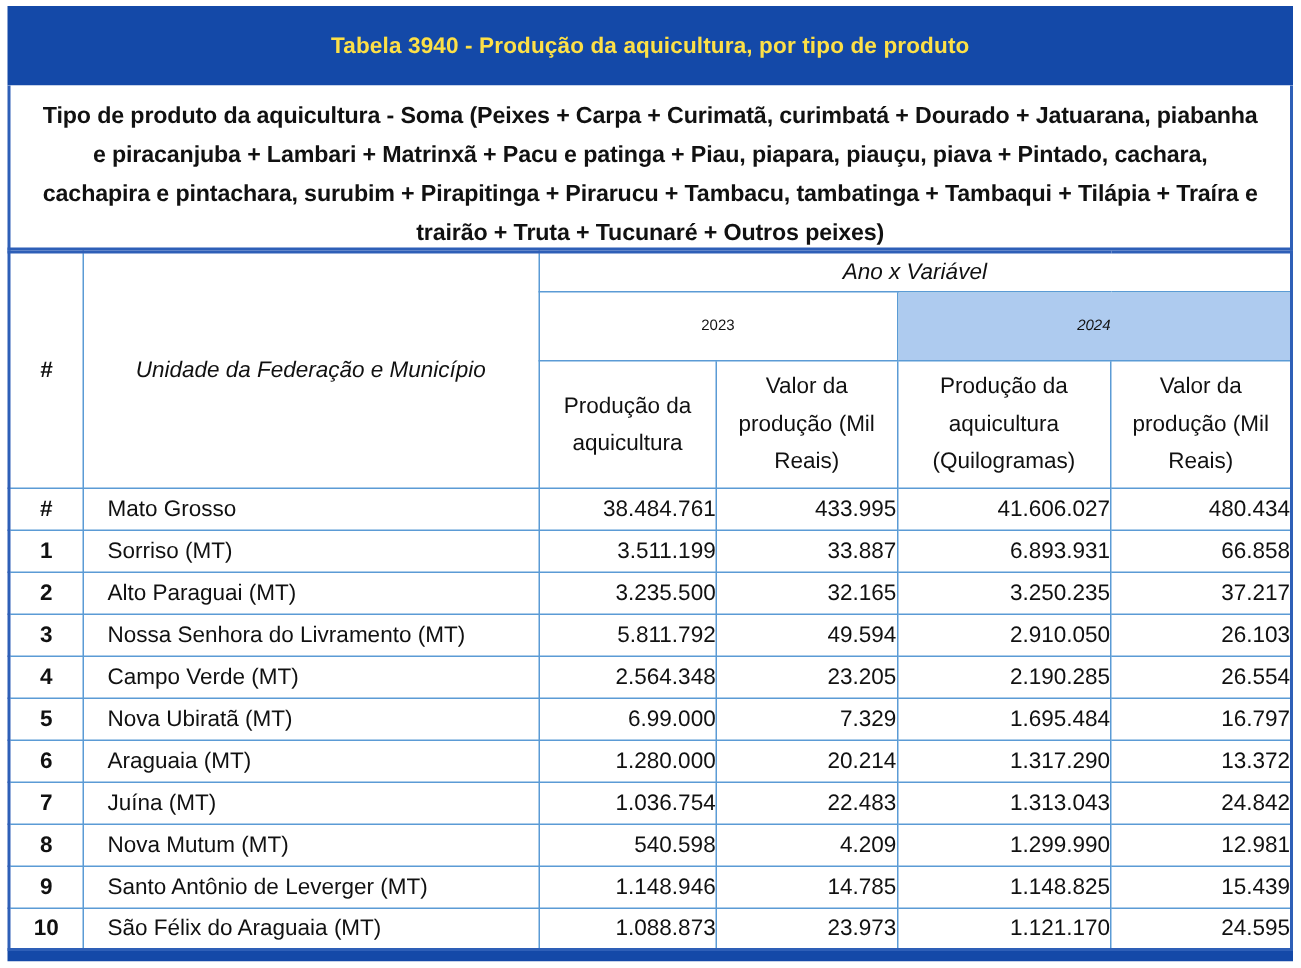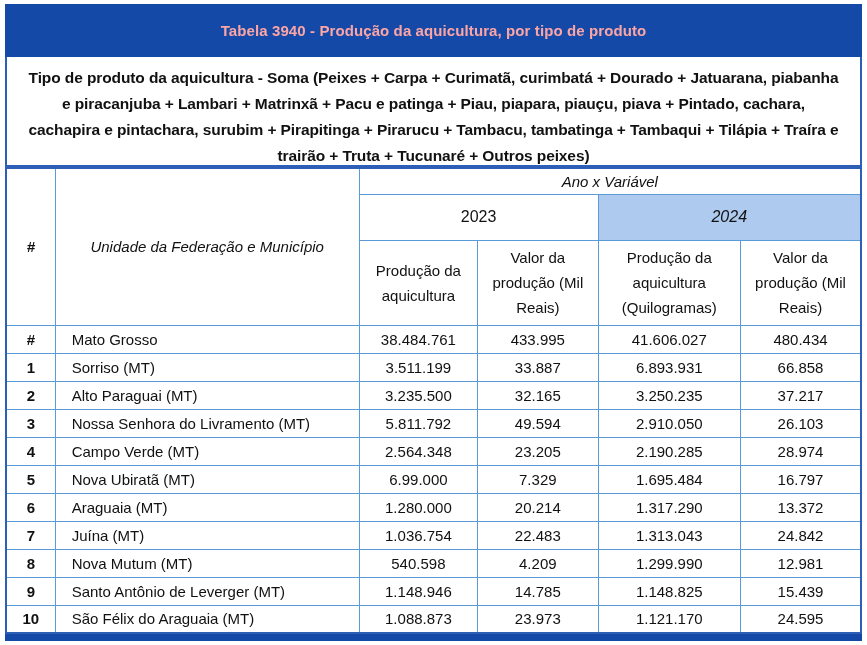--- a/index.html
+++ b/index.html
@@ -13,21 +13,21 @@
   .page { padding: 4px 5px 0 5px; width: 867px; }
 
   .title-bar {
     height: 53px;
     background: #1449A8;
     display: flex;
     align-items: center;
     justify-content: center;
   }
   .title-bar h1 {
-    color: #fca5a5;
+    color: #fde047;
     font-size: 15px;
     font-weight: bold;
     letter-spacing: 0.1px;
   }
 
   .subtitle-box {
     height: 110px;
     border: 2px solid #2E5FB7;
     border-top: none;
     background: #ffffff;
@@ -55,29 +55,29 @@
     border: 1.5px solid #5B9BD5;
     font-size: 15px;
     font-weight: normal;
     text-align: center;
     vertical-align: middle;
     overflow: hidden;
     white-space: nowrap;
   }
   .data-table thead th { white-space: normal; }
   tr.group-row th { height: 26px; font-style: italic; }
-  tr.year-row th { height: 46px; font-size: 16px; }
+  tr.year-row th { height: 46px; font-size: 10px; }
   tr.measure-row th { height: 85px; line-height: 25px; padding: 0 4px; }
   th.year-2024 { background: #AECBEF; font-style: italic; }
   th.corner-rank { font-weight: bold; }
 
   tbody td { height: 28px; }
   td.c-rank { font-weight: bold; }
   td.c-name { text-align: left; padding-left: 16px; }
-  td.c-num { text-align: center; }
+  td.c-num { text-align: right; }
 
   .bottom-bar { height: 7px; background: #1449A8; }
 </style>
 </head>
 <body>
 
 <div class="page">
 
   <div class="title-bar">
     <h1>Tabela 3940 - Produção da aquicultura, por tipo de produto</h1>
@@ -145,21 +145,21 @@
     <td class="c-num">49.594</td>
     <td class="c-num">2.910.050</td>
     <td class="c-num">26.103</td>
   </tr>
         <tr class="data-row">
     <td class="c-rank">4</td>
     <td class="c-name">Campo Verde (MT)</td>
     <td class="c-num">2.564.348</td>
     <td class="c-num">23.205</td>
     <td class="c-num">2.190.285</td>
-    <td class="c-num">28.974</td>
+    <td class="c-num">26.554</td>
   </tr>
         <tr class="data-row">
     <td class="c-rank">5</td>
     <td class="c-name">Nova Ubiratã (MT)</td>
     <td class="c-num">6.99.000</td>
     <td class="c-num">7.329</td>
     <td class="c-num">1.695.484</td>
     <td class="c-num">16.797</td>
   </tr>
         <tr class="data-row">

